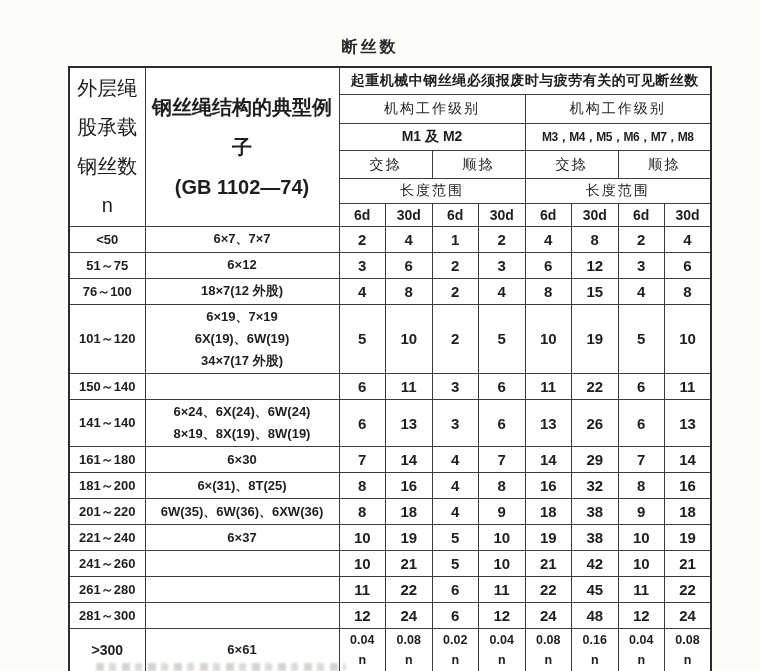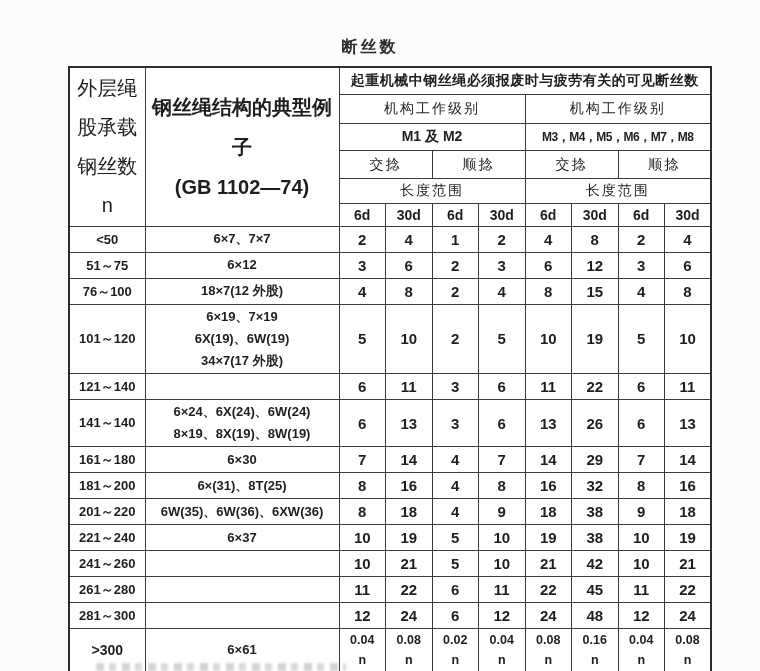--- a/index.html
+++ b/index.html
@@ -170,21 +170,21 @@
           <td class="c-v">5</td>
           <td class="c-v">10</td>
           <td class="c-v">2</td>
           <td class="c-v">5</td>
           <td class="c-v">10</td>
           <td class="c-v">19</td>
           <td class="c-v">5</td>
           <td class="c-v">10</td>
         </tr>
         <tr>
-          <td class="c-n">121～140</td>
+          <td class="c-n">150～140</td>
           <td class="c-ex"></td>
           <td class="c-v">6</td>
           <td class="c-v">11</td>
           <td class="c-v">3</td>
           <td class="c-v">6</td>
           <td class="c-v">11</td>
           <td class="c-v">22</td>
           <td class="c-v">6</td>
           <td class="c-v">11</td>
         </tr>

